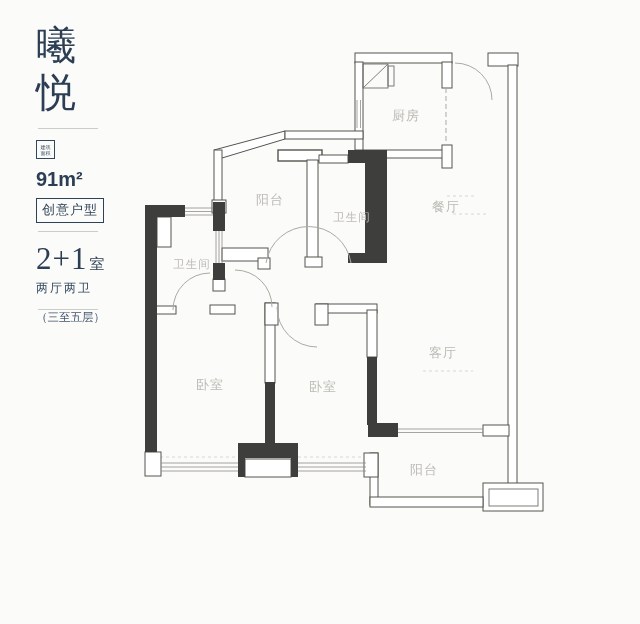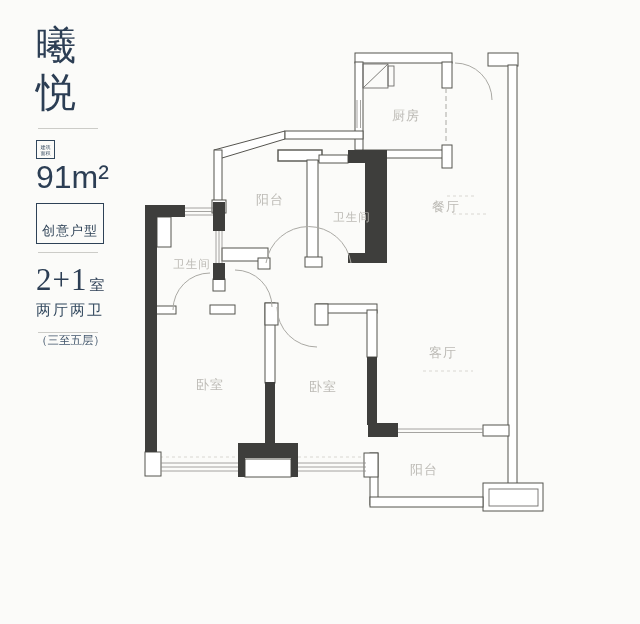--- a/index.html
+++ b/index.html
@@ -9,27 +9,27 @@
     font-family:"Liberation Sans","DejaVu Sans",sans-serif;
   }
   
   .sidebar{position:absolute;left:36px;top:22px;width:104px;color:#2d4054;}
   .title{font-family:"Liberation Serif","DejaVu Serif",serif;font-size:40px;line-height:47px;
          color:#2c3e54;letter-spacing:2px;}
   .divider{width:60px;height:1px;background:#ccccc8;margin:12px 2px 0 2px;}
   .badge{margin-top:11px;width:17px;height:17px;border:1px solid #31475d;
          display:flex;flex-direction:column;align-items:center;justify-content:center;}
   .badge div{font-size:5px;line-height:6px;color:#31475d;letter-spacing:0;}
-  .area{margin-top:0;font-size:32px;font-weight:normal;color:#2c3e54;letter-spacing:0;}
+  .area{margin-top:9px;font-size:20px;font-weight:bold;color:#2c3e54;letter-spacing:0;}
   .tagbox{display:inline-block;margin-top:7px;border:1px solid #2e4257;color:#2e4257;
-          font-size:13px;padding:18px 5px 3px 5px;letter-spacing:1px;}
+          font-size:13px;padding:2px 5px 3px 5px;letter-spacing:1px;}
   .layout{margin-top:9px;color:#2c3e54;}
   .layout .big{font-family:"Liberation Serif","DejaVu Serif",serif;font-size:31px;letter-spacing:1px;}
   .layout .small{font-size:15px;margin-left:2px;}
-  .halls{margin-top:3px;font-size:15px;color:#32485e;letter-spacing:2px;}
+  .halls{margin-top:3px;font-size:12px;color:#32485e;letter-spacing:2px;}
   .floors{font-size:11.5px;color:#42566c;letter-spacing:0;}
   
   svg{position:absolute;left:0;top:0;}
   .wT{fill:#ffffff;stroke:#55544f;stroke-width:1;}          
   .wB{fill:#3e3e3c;stroke:none;}                            
   .win{stroke:#8f8e8a;stroke-width:0.8;fill:none;}          
   .arc{fill:none;stroke:#aaa9a4;stroke-width:1;}            
   .dash{stroke:#d9d7d2;stroke-width:1;fill:none;stroke-dasharray:3 3;}
   .lbl{fill:#bcbab5;font-size:13px;font-family:"Liberation Sans","DejaVu Sans",sans-serif;
        text-anchor:middle;letter-spacing:1px;}

